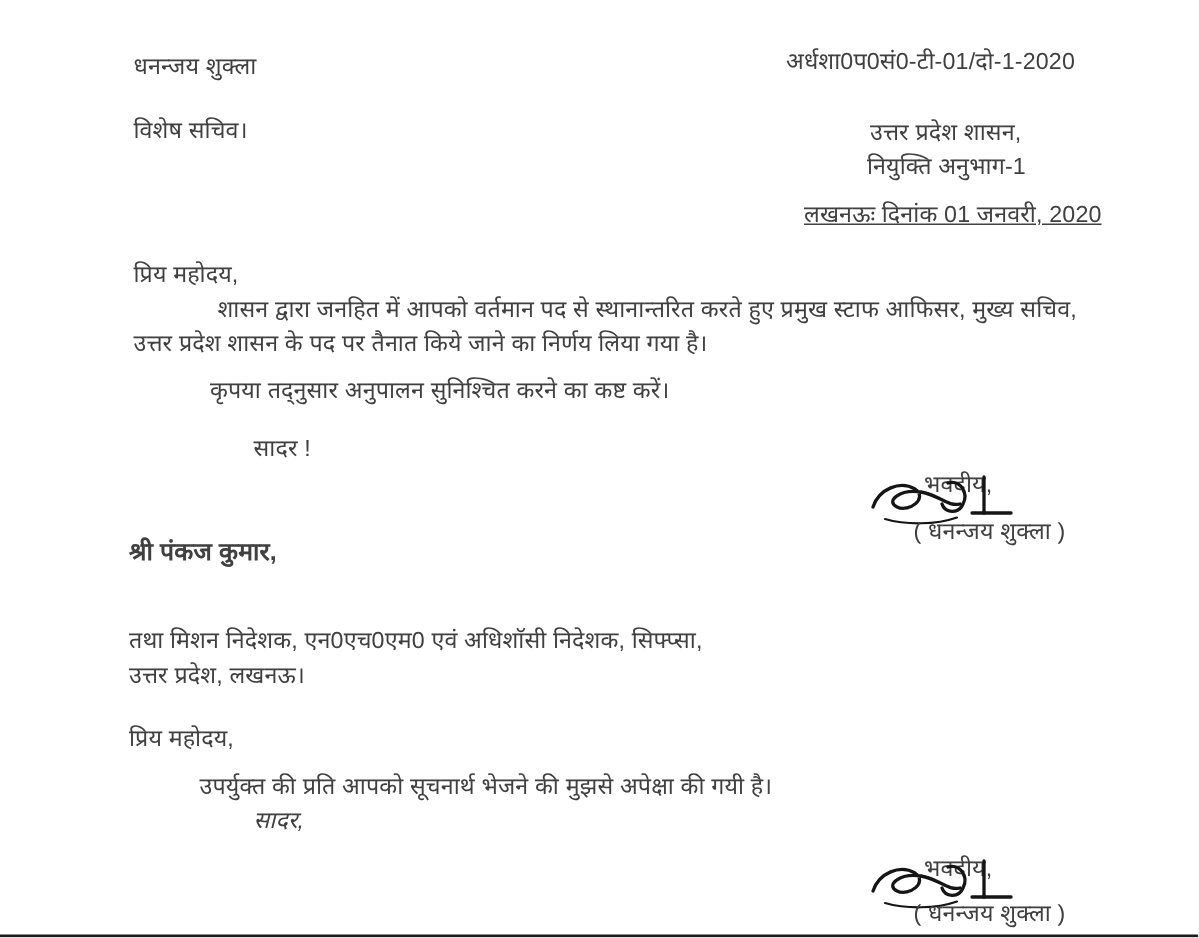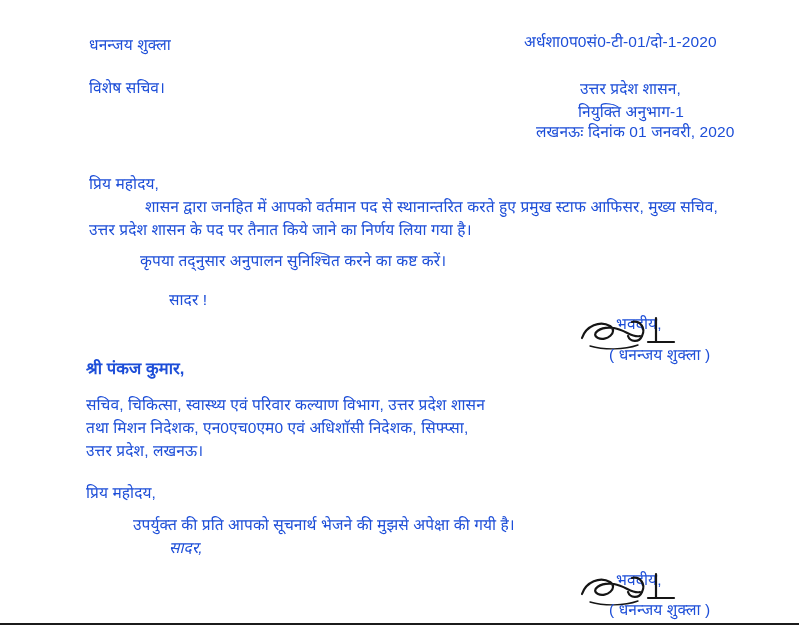--- a/index.html
+++ b/index.html
@@ -22,21 +22,21 @@
     position: absolute;
     left: 0; top: 0;
     width: 799px;
     height: 625px;
   }
   .line {
     position: absolute;
     white-space: nowrap;
     font-size: 15.5px;
     line-height: 1.25;
-    color: #1d4ed8;
+    color: #404040;
     letter-spacing: 0.1px;
   }
   .ref-no {
     font-size: 15.5px;
     text-underline-offset: 3px;
   }
   .sender-name { font-size: 15.5px; }
   .sender-desig { font-size: 15.5px; }
   .gov-line { font-size: 15.5px; }
   .salutation { font-size: 15.5px; }
@@ -67,21 +67,21 @@
 <div class="page">
   <div class="doc">
 
     <div class="line ref-no" style="left:524px; top:32px;">अर्धशा0प0सं0-टी-01/दो-1-2020</div>
 
     <div class="line sender-name" style="left:89px; top:35px;">धनन्जय शुक्ला</div>
     <div class="line sender-desig" style="left:89px; top:58px;margin-top:20px;">विशेष सचिव।</div>
 
     <div class="line gov-line" style="left:580px; top:79px;">उत्तर प्रदेश शासन,</div>
     <div class="line gov-line" style="left:578px; top:102px;">नियुक्ति अनुभाग-1</div>
-    <div class="line gov-line" style="left:536px; top:122px;">लखनऊः दिनांक 01 जनवरी, 2020</div>
+    <div class="line gov-line" style="left:536px; top:134px;text-decoration:underline;">लखनऊः दिनांक 01 जनवरी, 2020</div>
 
     <div class="line salutation" style="left:89px; top:174px;">प्रिय महोदय,</div>
 
     <div class="line body-line" style="left:145px; top:197px;">शासन द्वारा जनहित में आपको वर्तमान पद से स्थानान्तरित करते हुए प्रमुख स्टाफ आफिसर, मुख्य सचिव,</div>
     <div class="line body-line" style="left:89px; top:220px;">उत्तर प्रदेश शासन के पद पर तैनात किये जाने का निर्णय लिया गया है।</div>
 
     <div class="line body-line" style="left:140px; top:251px;">कृपया तद्नुसार अनुपालन सुनिश्चित करने का कष्ट करें।</div>
 
     <div class="line body-line" style="left:169px; top:290px;">सादर !</div>
 
@@ -93,21 +93,20 @@
         <path d="M62 10 C70 8, 76 16, 72 24 C69 31, 60 30, 58 24" stroke="#151515" stroke-width="2.2" stroke-linecap="round"></path>
         <path d="M86 6 L86 30" stroke="#151515" stroke-width="2.2" stroke-linecap="round"></path>
         <path d="M78 30 L104 30" stroke="#151515" stroke-width="2.2" stroke-linecap="round"></path>
         <path d="M20 34 C34 38, 54 38, 68 33" stroke="#151515" stroke-width="1.4" stroke-linecap="round"></path>
       </svg>
     </div>
 
     <div class="line signed-name" style="left:609px; top:345px;">( धनन्जय शुक्ला )</div>
 
     <div class="line addressee-name" style="left:86px; top:358px;font-weight:bold;">श्री पंकज कुमार,</div>
-    <div class="line addressee-line" style="left:86px; top:395px;">सचिव, चिकित्सा, स्वास्थ्य एवं परिवार कल्याण विभाग, उत्तर प्रदेश शासन</div>
     <div class="line addressee-line" style="left:86px; top:418px;">तथा मिशन निदेशक, एन0एच0एम0 एवं अधिशाॅसी निदेशक, सिफ्प्सा,</div>
     <div class="line addressee-line" style="left:86px; top:441px;">उत्तर प्रदेश, लखनऊ।</div>
 
     <div class="line salutation" style="left:86px; top:483px;">प्रिय महोदय,</div>
 
     <div class="line body-line" style="left:133px; top:515px;">उपर्युक्त की प्रति आपको सूचनार्थ भेजने की मुझसे अपेक्षा की गयी है।</div>
 
     <div class="line body-line" style="left:169px; top:538px;font-style:italic;">सादर,</div>
 
     <div class="line closing" style="left:616px; top:553px;">भवदीय,</div>

